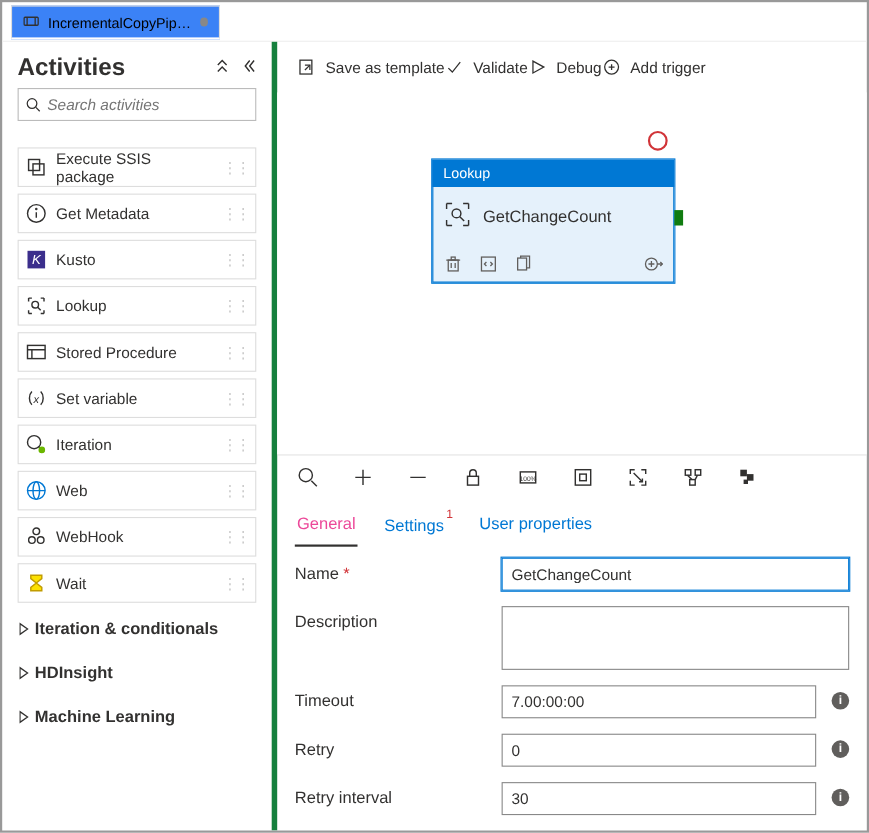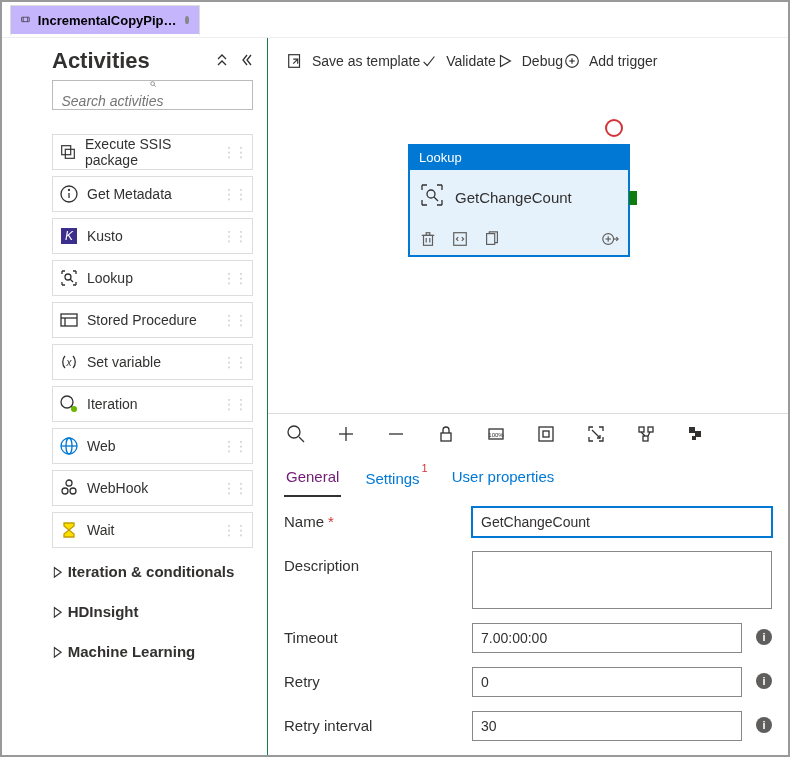--- a/index.html
+++ b/index.html
@@ -1,37 +1,37 @@
 <!DOCTYPE html>
 <html><head>
 <meta charset="utf-8">
 <style>
   * { box-sizing: border-box; margin: 0; padding: 0; font-family: "Segoe UI", sans-serif; }
   body { width: 790px; height: 757px; border: 2px solid #999; background: #fff; overflow: hidden; }
   
-  .sidebar { width: 230px; border-right: 1px solid #15803d; display: flex; flex-direction: column; margin-left: 36px; }
+  .sidebar { width: 250px; border-right: 5px solid #15803d; display: flex; flex-direction: column; }
   .panel-header { display: flex; align-items: center; justify-content: space-between; padding: 10px 14px 6px 14px; }
   .panel-header h2 { font-size: 22px; font-weight: 600; color: #323130; }
   .panel-header .chevrons { display: flex; gap: 10px; color: #605e5c; }
   .chev { font-size: 14px; cursor: pointer; }
   .search-wrap { padding: 0 14px 8px 14px; }
-  .search-box { display: flex; align-items: center; border: 1px solid #bbb; height: 30px; padding: 0 6px; gap: 6px; color: #888; font-style: italic; flex-direction: column; }
+  .search-box { display: flex; align-items: center; border: 1px solid #bbb; height: 30px; padding: 0 6px; gap: 6px; color: #888; font-style: italic; }
   .search-box input { border: none; outline: none; font-style: italic; font-size: 14px; flex: 1; color: #888; background: transparent; }
   .activity-list { padding: 16px 14px; display: flex; flex-direction: column; gap: 6px; overflow-y: auto; }
   .activity-item { display: flex; align-items: center; border: 1px solid #ddd; height: 36px; padding: 0 6px 0 6px; gap: 8px; cursor: grab; }
   .activity-item .aicon { width: 20px; height: 20px; display: inline-flex; align-items: center; justify-content: center; }
   .activity-item .grip { margin-left: auto; color: #ccc; letter-spacing: -2px; font-size: 14px; }
   .activity-item span.lbl { font-size: 14px; color: #323130; }
   .group { display: flex; align-items: center; gap: 6px; height: 34px; padding: 0 2px; font-weight: 600; font-size: 15px; cursor: pointer; color: #323130;}
   .group::before { content: "▷"; font-size: 10px; color: #323130; transform: scaleY(1.4);}
   body { padding-top: 36px; }
   body { padding-top: 0; }
   .wrap { display: flex; flex-direction: column; height: 753px; }
   .filetab { display: flex; align-items: center; gap: 8px; height: 36px; border-bottom: 1px solid #eee; padding-left: 8px; }
-  .filetab .tab { display: flex; align-items: center; gap: 8px; border: 1px solid #ddd; border-bottom: 2px solid #fff; padding: 6px 10px; font-size: 13px; max-width: 190px; background:#c4b5fd; position: relative; top:1px;font-weight:bold;}
+  .filetab .tab { display: flex; align-items: center; gap: 8px; border: 1px solid #ddd; border-bottom: 2px solid #fff; padding: 6px 10px; font-size: 13px; max-width: 190px; background:#3b82f6; position: relative; top:1px;}
   .filetab .tabicon { width:16px; height:16px; }
   .dot { width:8px; height:8px; border-radius:50%; background:#888; }
   .contentrow { flex:1; display:flex; min-height:0;}
   .canvas-area { flex:1; display:flex; flex-direction:column; min-height:0;}
   .toolbar { display:flex; padding:14px 18px; align-items:center; color:#323130; font-size:14px;}
   .toolbar .tbtn { display:flex; align-items:center; gap:8px; cursor:pointer;}
   .tbtn svg { width:18px; height:18px; }
   .canvas { flex:1; position:relative; background:#fff; min-height:290px;}
   .node { position:absolute; left:140px; top:60px; width:222px; border:1px solid #0078d4; box-shadow:0 0 0 1px #0078d4 inset; background:#e5f1fb;}
   .node-header { background:#0078d4; color:#fff; padding:5px 10px; font-size:13px;}
@@ -42,21 +42,21 @@
   .node-footer .spacer { flex:1;}
   .node-footer svg { width:18px; height:18px; stroke:#605e5c; cursor:pointer;}
   .red-circle { position:absolute; right:6px; top:-26px; width:18px; height:18px; border:2px solid #d13438; border-radius:50%;}
   .green-stub { position:absolute; right:-8px; top:46px; width:8px; height:14px; background:#107c10;}
   
   .bottom { border-top:1px solid #ddd; display:flex; flex-direction:column;}
   .canvas-tools { display:flex; gap:30px; padding:10px 18px; color:#323130;}
   .canvas-tools .ct { width:20px; height:20px; display:flex; align-items:center; justify-content:center; cursor:pointer;}
   .proptabs { display:flex; gap:22px; padding:8px 16px 0 16px; font-size:15px;}
   .ptab { padding:6px 2px 10px 2px; cursor:pointer; color:#0078d4; position:relative;}
-  .ptab.active { color:#701a75; font-weight:400; border-bottom:2px solid #323130;}
+  .ptab.active { color:#ec4899; font-weight:400; border-bottom:2px solid #323130;}
   .ptab sup { color:#d13438; font-size:11px; position:relative; top:-6px; left:2px;}
   .form { padding:10px 16px 14px 16px; display:flex; flex-direction:column; gap:14px;}
   .frow { display:flex; align-items:flex-start; gap:8px;}
   .frow label { width:180px; font-size:15px; color:#323130; padding-top:6px;}
   .req { color:#d13438; margin-left:4px;}
   .frow input, .frow textarea { flex:1; border:1px solid #888; padding:6px 8px; font-size:14px; color:#323130; font-family:inherit;}
   .frow input.sel { border:1px solid #0078d4; box-shadow:0 0 0 1px #0078d4;}
   .frow textarea { height:58px; resize:none;}
   .info { width:16px; height:16px; border-radius:50%; background:#605e5c; color:#fff; display:inline-flex; align-items:center; justify-content:center; font-size:11px; font-weight:bold; margin-left:6px; margin-top:6px;}
   

